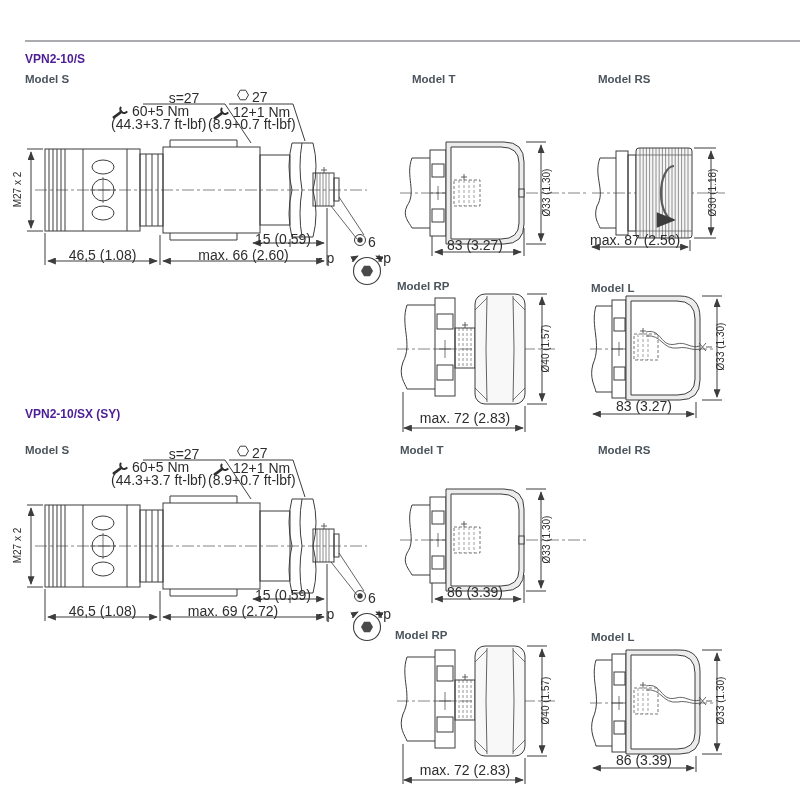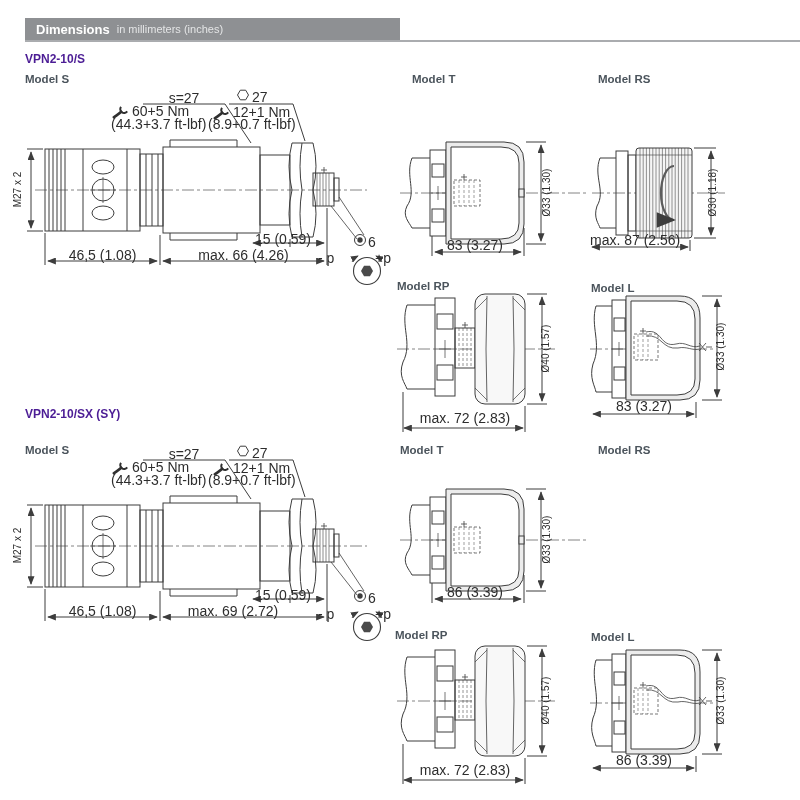--- a/index.html
+++ b/index.html
@@ -168,24 +168,20 @@
         <line x1="129" y1="11" x2="129" y2="109" marker-start="url(#ah)" marker-end="url(#ah)"></line>
         <path d="M108,114 V130"></path>
         <line x1="5" y1="126" x2="106" y2="126" marker-start="url(#ah)" marker-end="url(#ah)"></line>
       </g>
     </symbol>
   </defs>
 </svg>
 
 <div id="page">
 
-  <div id="hdrbar">
-    <span id="hdrtitle">Dimensions</span>
-    <span id="hdrsub">in millimeters (inches)</span>
-  </div>
   <div id="hdrrule"></div>
 
   <div class="sect" style="left:25px;top:52px">VPN2-10/S</div>
 
   <div class="lbl" style="left:25px;top:73px">Model S</div>
   <div class="lbl" style="left:412px;top:73px">Model T</div>
   <div class="lbl" style="left:598px;top:73px">Model RS</div>
   <div class="lbl" style="left:397px;top:280px">Model RP</div>
   <div class="lbl" style="left:591px;top:282px">Model L</div>
 
@@ -194,21 +190,21 @@
         <use href="#g-valve"></use>
       </svg>
     <span class="ann dimc" style="left:128px;top:5px;width:82px">s=27</span>
     <span class="ann" style="left:117px;top:18px">60+5 Nm</span>
     <span class="ann" style="left:96px;top:31px">(44.3+3.7 ft-lbf)</span>
     <span class="ann" style="left:237px;top:4px">27</span>
     <span class="ann" style="left:218px;top:19px">12+1 Nm</span>
     <span class="ann" style="left:193px;top:31px">(8.9+0.7 ft-lbf)</span>
     <span class="vdim" style="left:-33px;top:99px;width:70px">M27 x 2</span>
     <span class="ann dimc" style="left:30px;top:162px;width:115px">46,5 (1.08)</span>
-    <span class="ann dimc" style="left:147px;top:162px;width:163px">max. 66 (4.26)</span>
+    <span class="ann dimc" style="left:147px;top:162px;width:163px">max. 66 (2.60)</span>
     <span class="ann dimc" style="left:228px;top:146px;width:80px">15 (0.59)</span>
     <span class="ann" style="left:353px;top:149px">6</span>
     <span class="ann" style="left:303px;top:165px">- p</span>
     <span class="ann" style="left:360px;top:165px">+p</span>
   </div>
 
   <div class="draw" style="left:398px;top:128px;width:195px;height:135px">
     <svg width="195" height="135" viewBox="0 0 195 135">
         <use href="#g-capT"></use>
       </svg>

